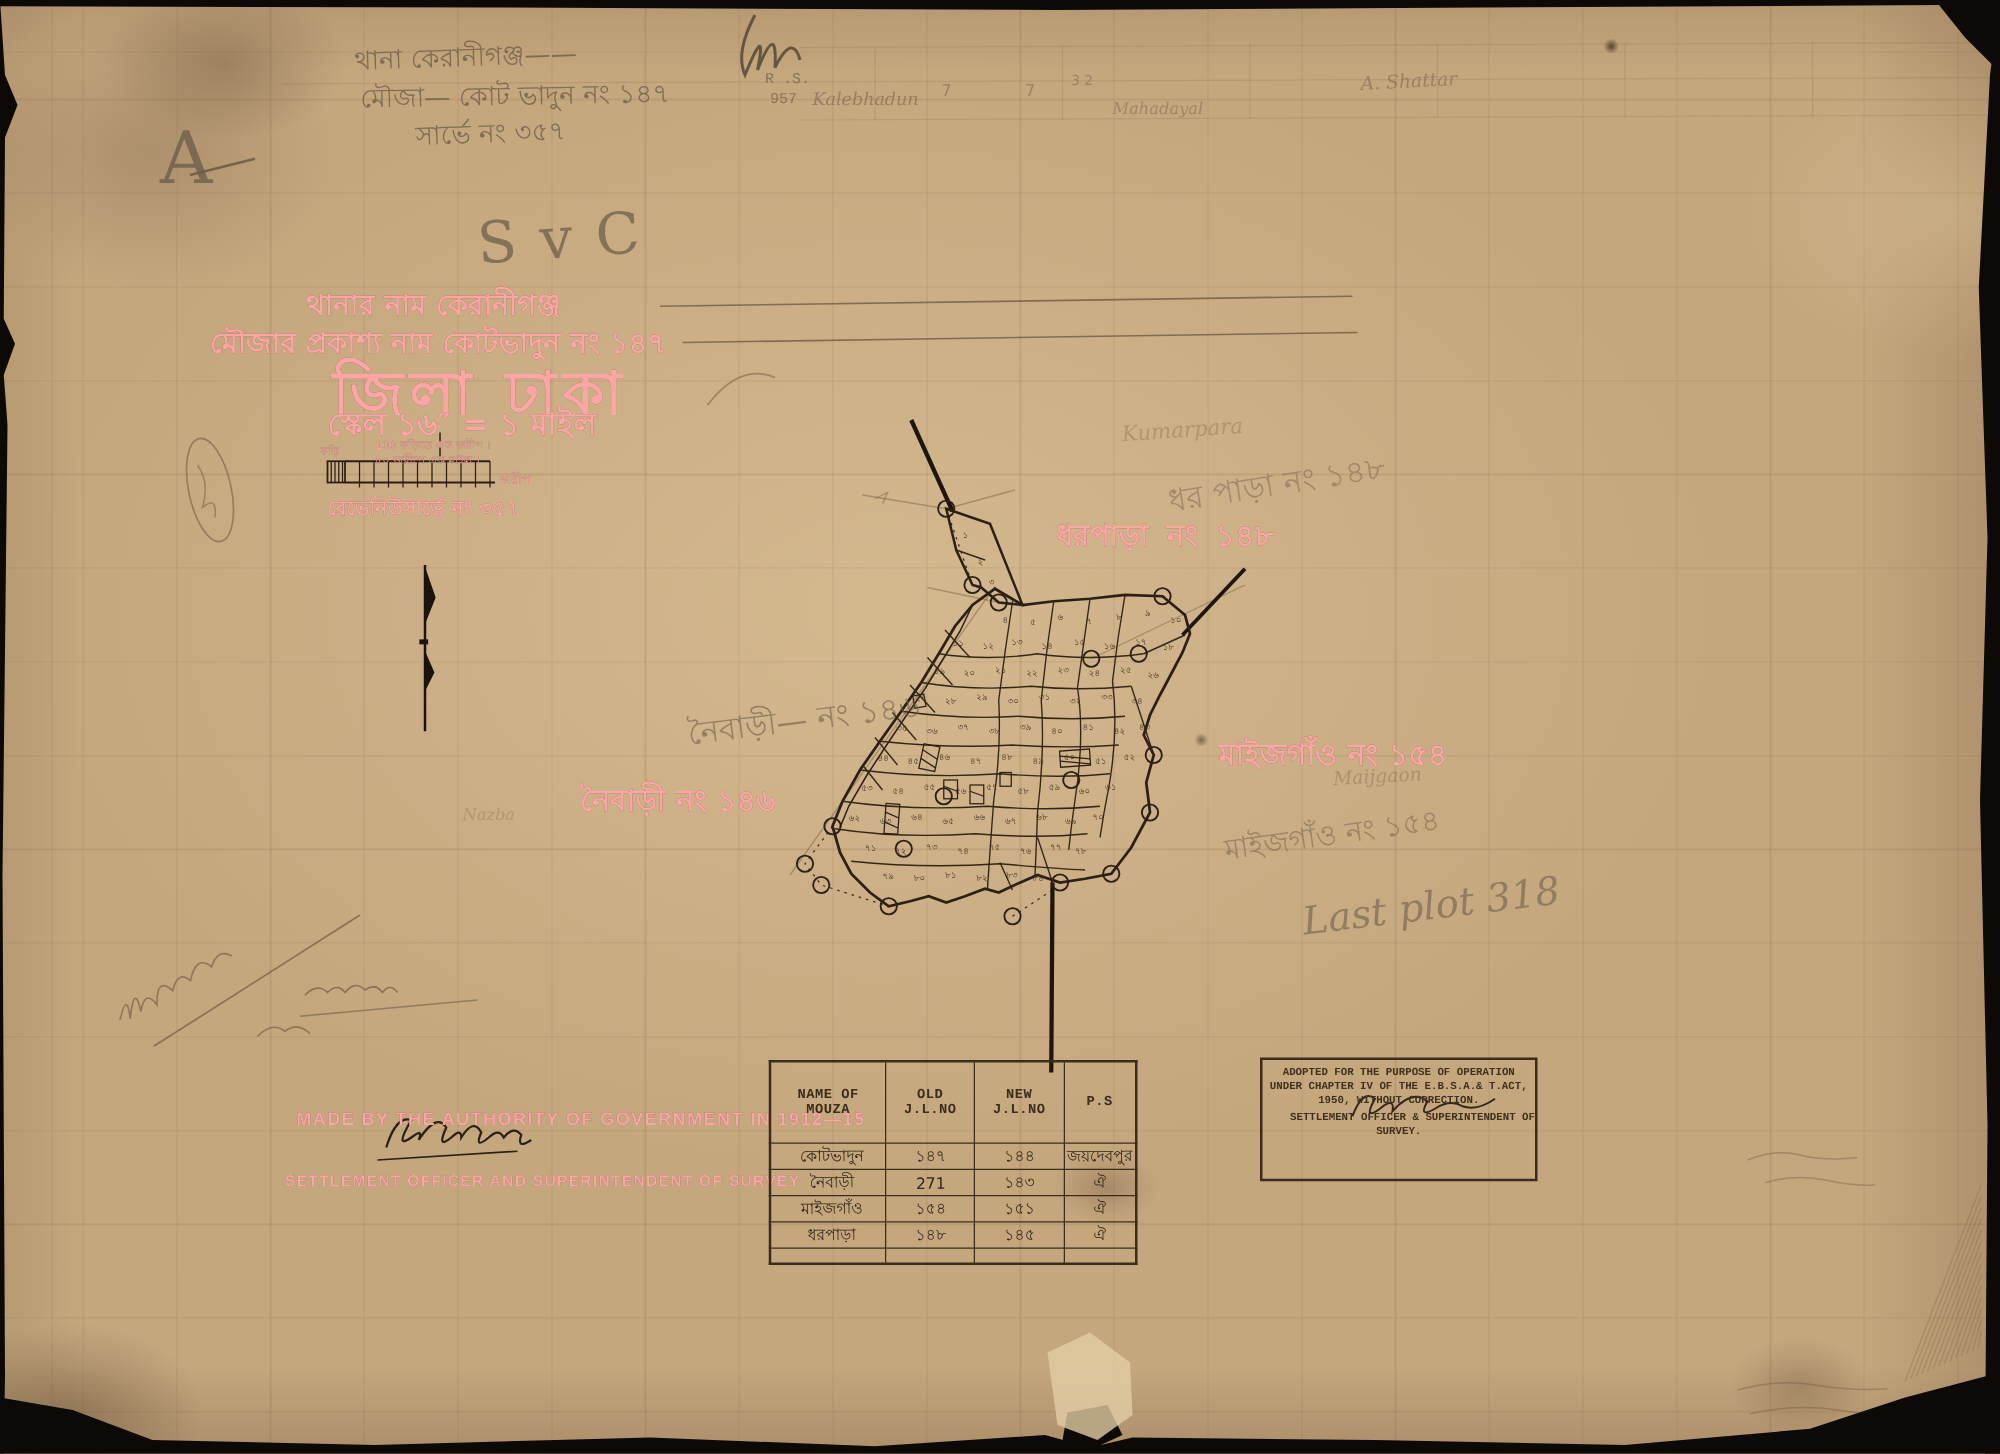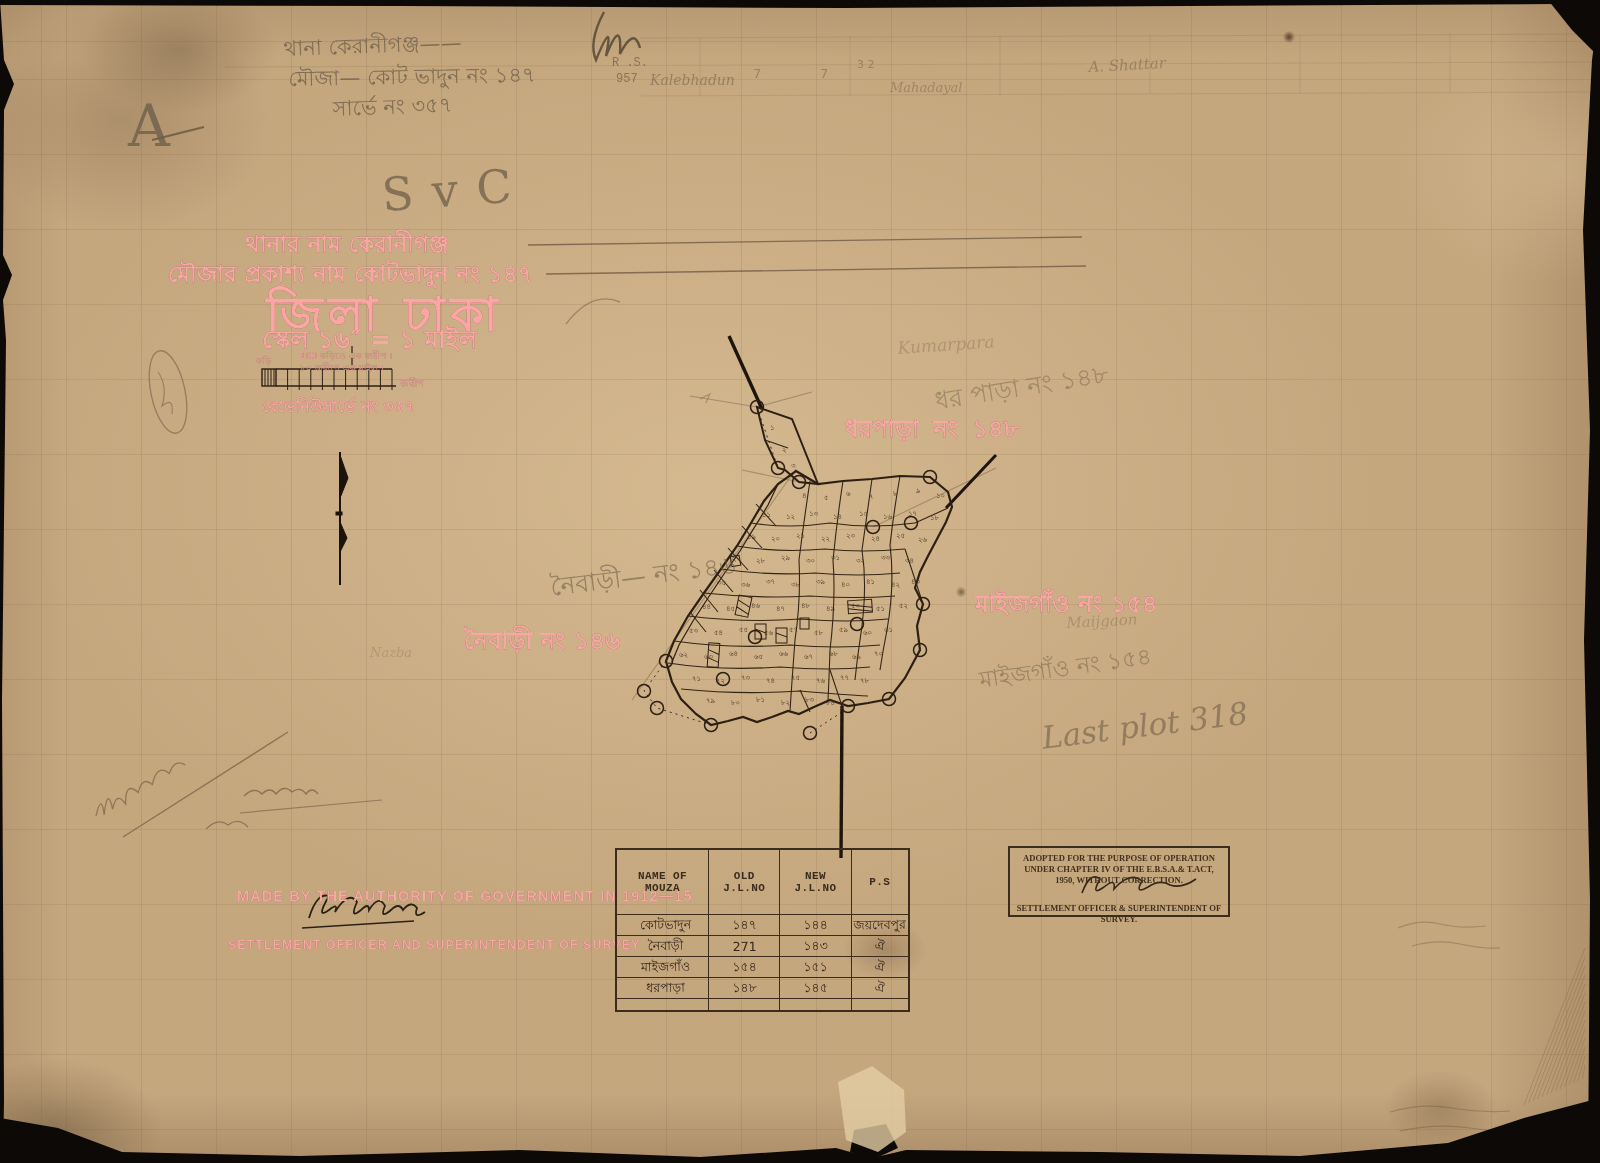--- a/index.html
+++ b/index.html
@@ -40,24 +40,24 @@
   #legend .circ{width:13px;height:13px;border:1.6px solid #2b1f15;border-radius:50%;margin-bottom:-1px;}
   
   #mtable{position:absolute;left:615px;top:848px;width:295px;border-collapse:collapse;
      border:2px solid #3b2c1d;font-size:13px;color:#33261a;}
   #mtable th{font-family:"Liberation Mono",monospace;font-size:11px;font-weight:bold;
      letter-spacing:.4px;border:1.4px solid #3b2c1d;padding:20px 1px;color:#3b2c1d;}
   #mtable td{border:1.4px solid #3b2c1d;padding:0 2px;height:15px;text-align:center;font-size:12.5px;}
   #mtable td:first-child{text-align:center;padding-left:8px;}
   #mtable tr.empty td{height:11px;}
   
-  #stamp{position:absolute;left:1008px;top:846px;width:222px;height:71px;border:2px solid #3b2c1d;
-     font-family:Liberation Serif, serif;font-weight:bold;color:#40301e;text-align:center;
+  #stamp{position:absolute;left:1008px;top:846px;width:222px;height:99px;border:2px solid #3b2c1d;
+     font-family:Liberation Mono, monospace;font-weight:bold;color:#40301e;text-align:center;
      font-size:8.6px;line-height:11px;padding-top:5px;box-sizing:border-box;}
-  #stamp .low{margin-top:17px;}
+  #stamp .low{margin-top:3px;text-align:right;}
 </style>
 </head>
 <body>
 
 <div id="scan">
   <div id="paper"></div>
   <div id="grid"></div>
 
   <svg class="layer" width="1600" height="1163" viewBox="0 0 1600 1163">
 

